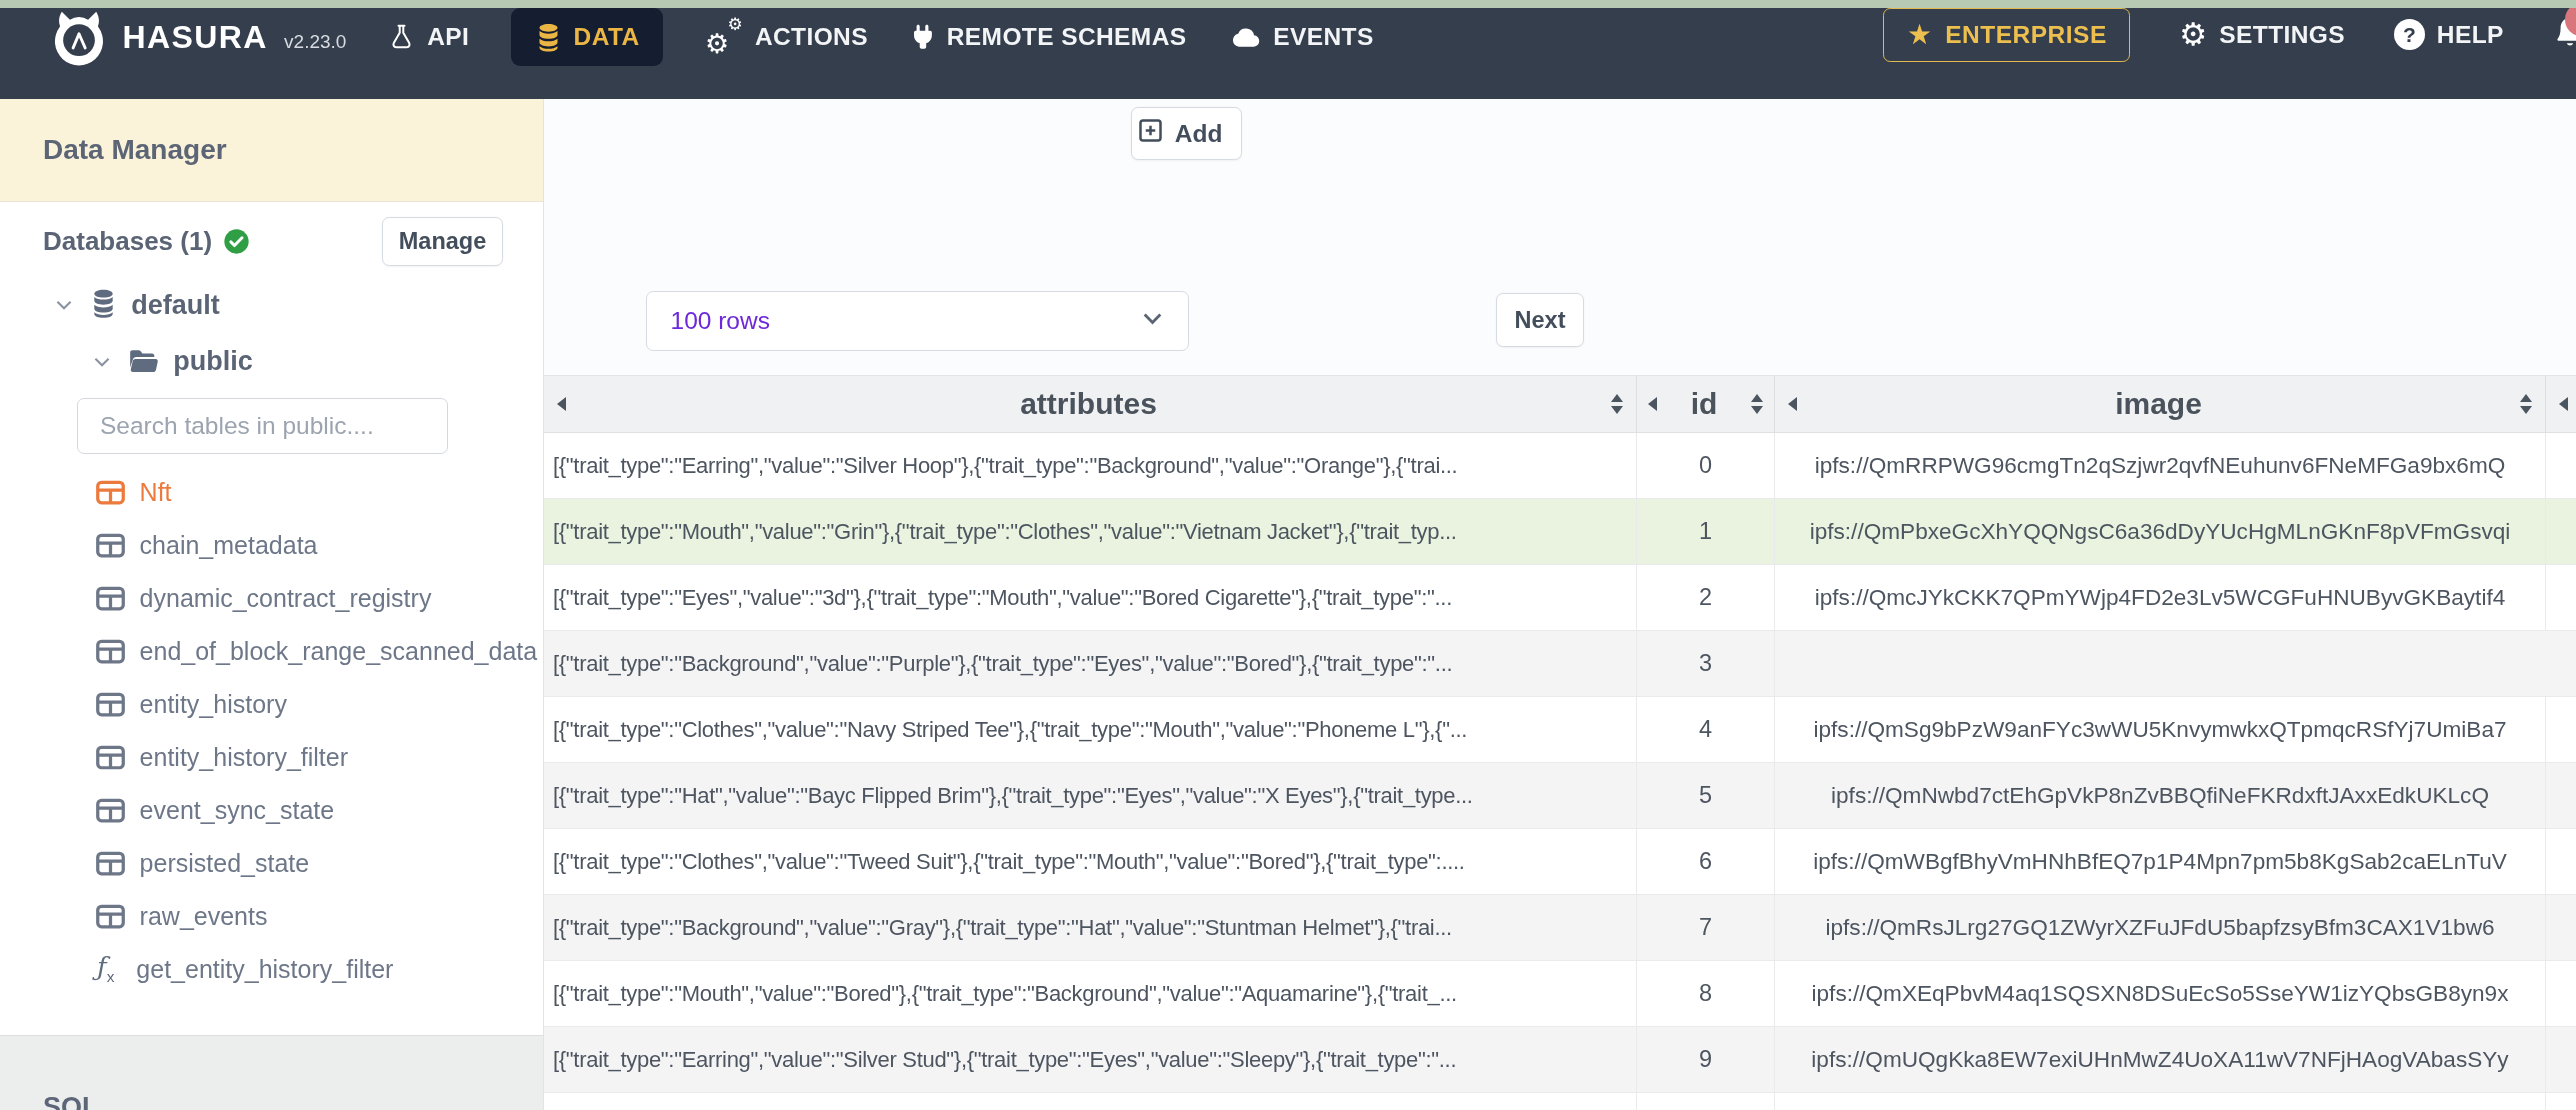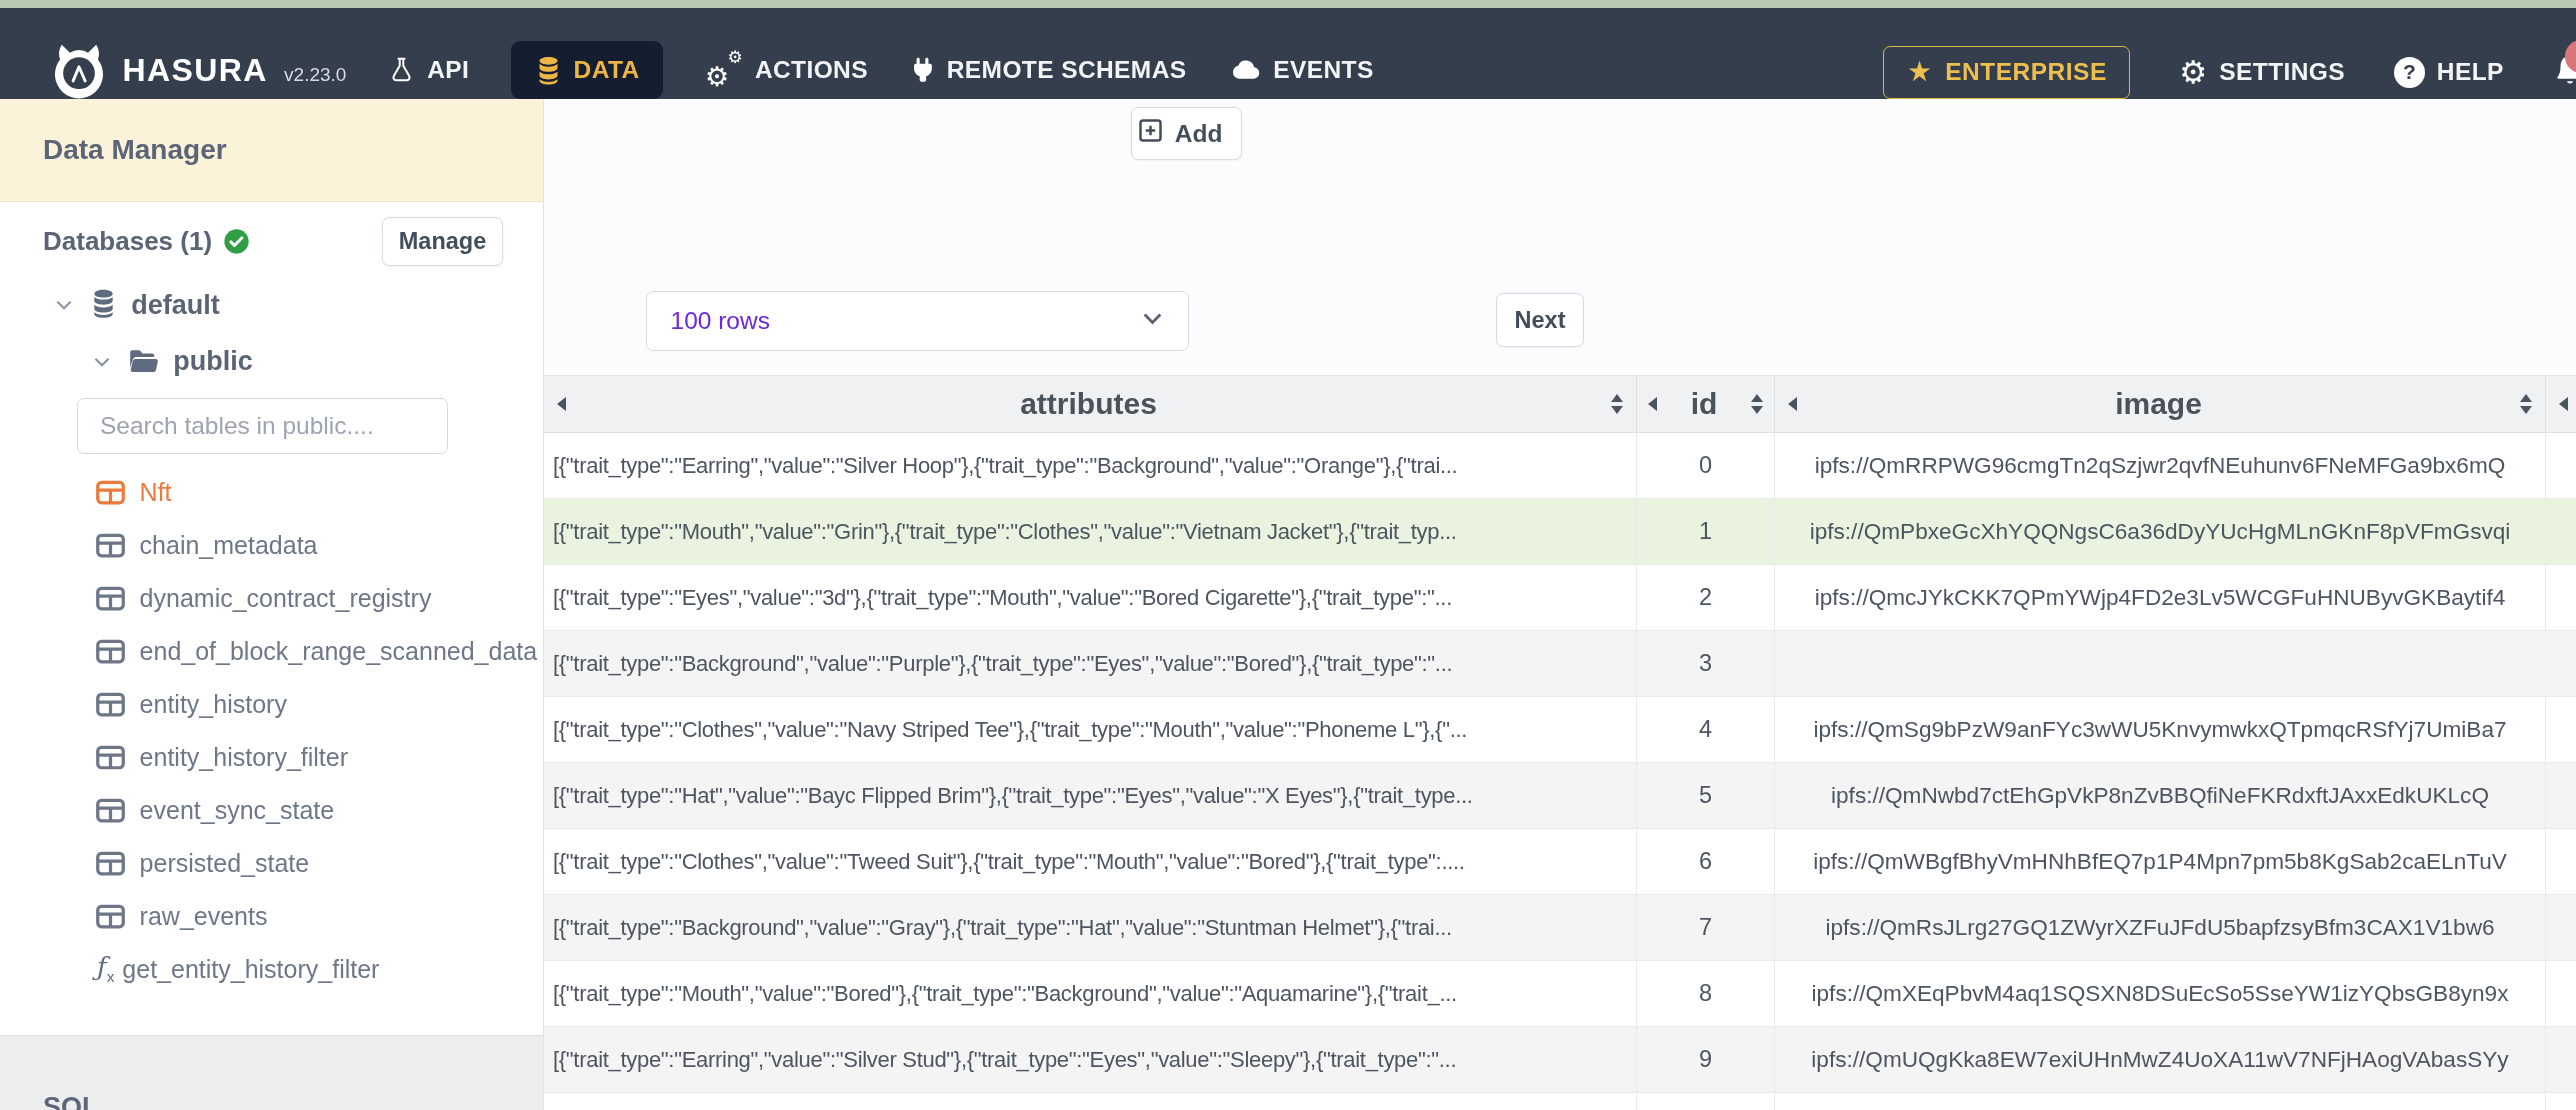--- a/index.html
+++ b/index.html
@@ -6,21 +6,21 @@
   body{
     width:2576px;height:1110px;overflow:hidden;background:#ffffff;
     font-family:"Liberation Sans","DejaVu Sans",sans-serif;
     -webkit-font-smoothing:antialiased;
   }
   .page{width:2576px;height:1110px;position:relative;overflow:hidden;}
 
   
   .top-strip{height:8.2px;background:#b7c9b2;}
   .navbar{
-    height:91px;background:#343e4d;display:flex;align-items:flex-end;
+    height:91px;background:#343e4d;display:flex;align-items:flex-start;
     justify-content:space-between;padding:0 12.7px 0 50px;overflow:hidden;position:relative;
   }
   .nav-left{display:flex;align-items:center;min-width:0;}
   .logo{width:58px;height:58px;flex:0 0 auto;display:flex;align-items:center;cursor:pointer;}
   .brand{font-size:32px;font-weight:700;color:#ffffff;letter-spacing:1.4px;margin-left:14.5px;cursor:pointer;}
   .version{font-size:19px;color:#d8dce2;margin-left:16.3px;margin-top:9px;}
   .nav-items{display:flex;align-items:center;gap:42px;margin-left:42px;}
   .nav-item{
     display:flex;align-items:center;gap:11.8px;color:#f2f4f6;font-size:24.5px;font-weight:700;
     letter-spacing:0.4px;cursor:pointer;white-space:nowrap;
@@ -75,21 +75,21 @@
     font-family:inherit;outline:none;
   }
   .search::placeholder{color:#9ca4b0;}
   .tbl-list{list-style:none;margin:11.8px 0 0 0;padding:0;}
   .tbl-item{
     height:53px;display:flex;align-items:center;gap:13.6px;padding-left:95px;
     font-size:25px;color:#6d7788;cursor:pointer;white-space:nowrap;
   }
   .tbl-item.active{color:#ec7a3d;}
   .tbl-icon{display:flex;align-items:center;}
-  .fn-row{height:53px;display:flex;align-items:center;gap:8px;padding-left:97px;font-size:25px;color:#6d7788;cursor:pointer;}
+  .fn-row{height:53px;display:flex;align-items:center;gap:22px;padding-left:97px;font-size:25px;color:#6d7788;cursor:pointer;}
   .fx-ic{font-size:26px;color:#5f6b7e;}
   .fx-ic i{font-family:"DejaVu Serif","Liberation Serif",serif;font-style:italic;}
   .fx-ic sub{font-size:15.4px;}
   .sb-footer{position:absolute;left:0;right:0;bottom:0;height:75px;background:#eceded;border-top:0.9px solid #dcdee0;overflow:hidden;}
   .sql-label{display:block;margin:56px 0 0 43px;font-size:27px;font-weight:700;color:#5d6678;cursor:pointer;}
 
   
   .main{position:relative;flex:1;background:#fbfcfd;border-left:0.9px solid #e1e3e5;overflow:hidden;}
   .btn{
     background:#ffffff;border:0.9px solid #d6dbe1;border-radius:7.2px;color:#434e5c;

